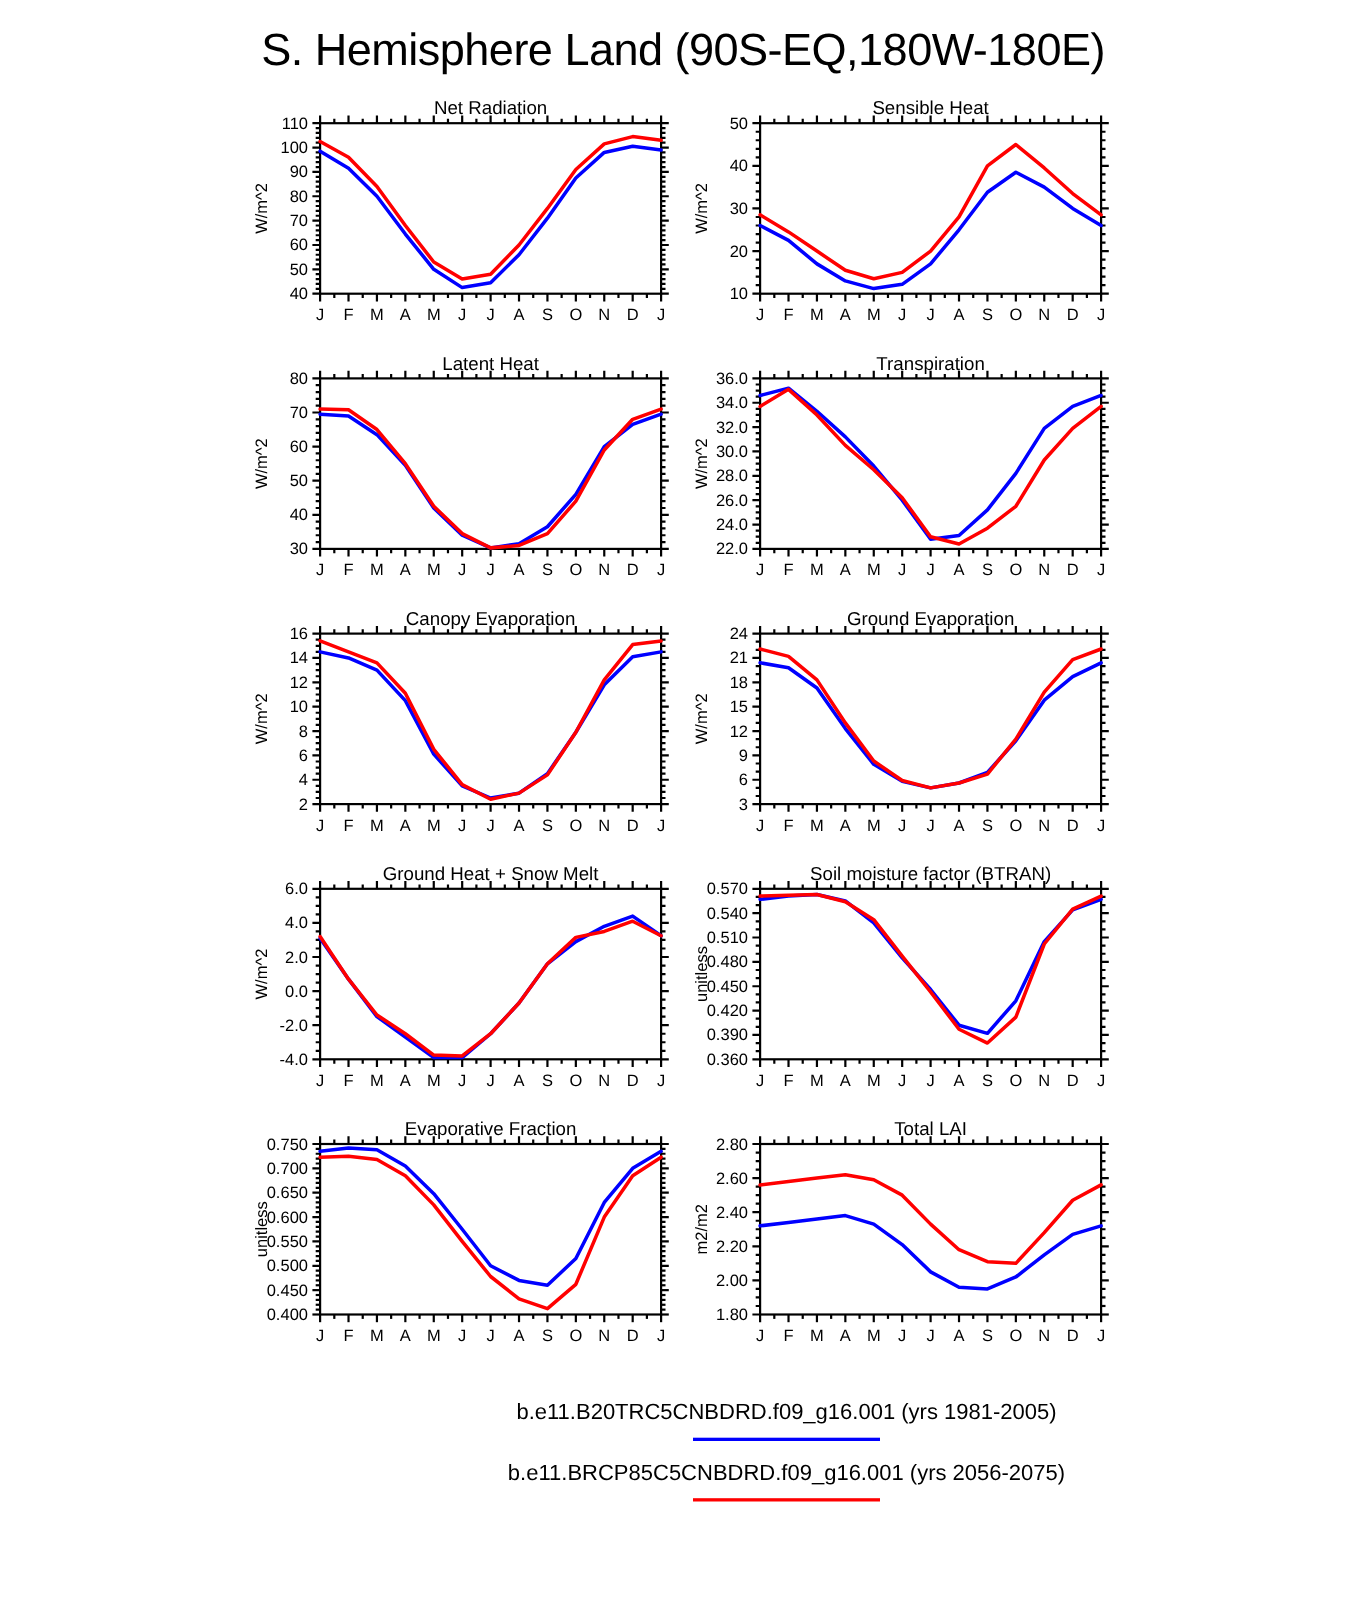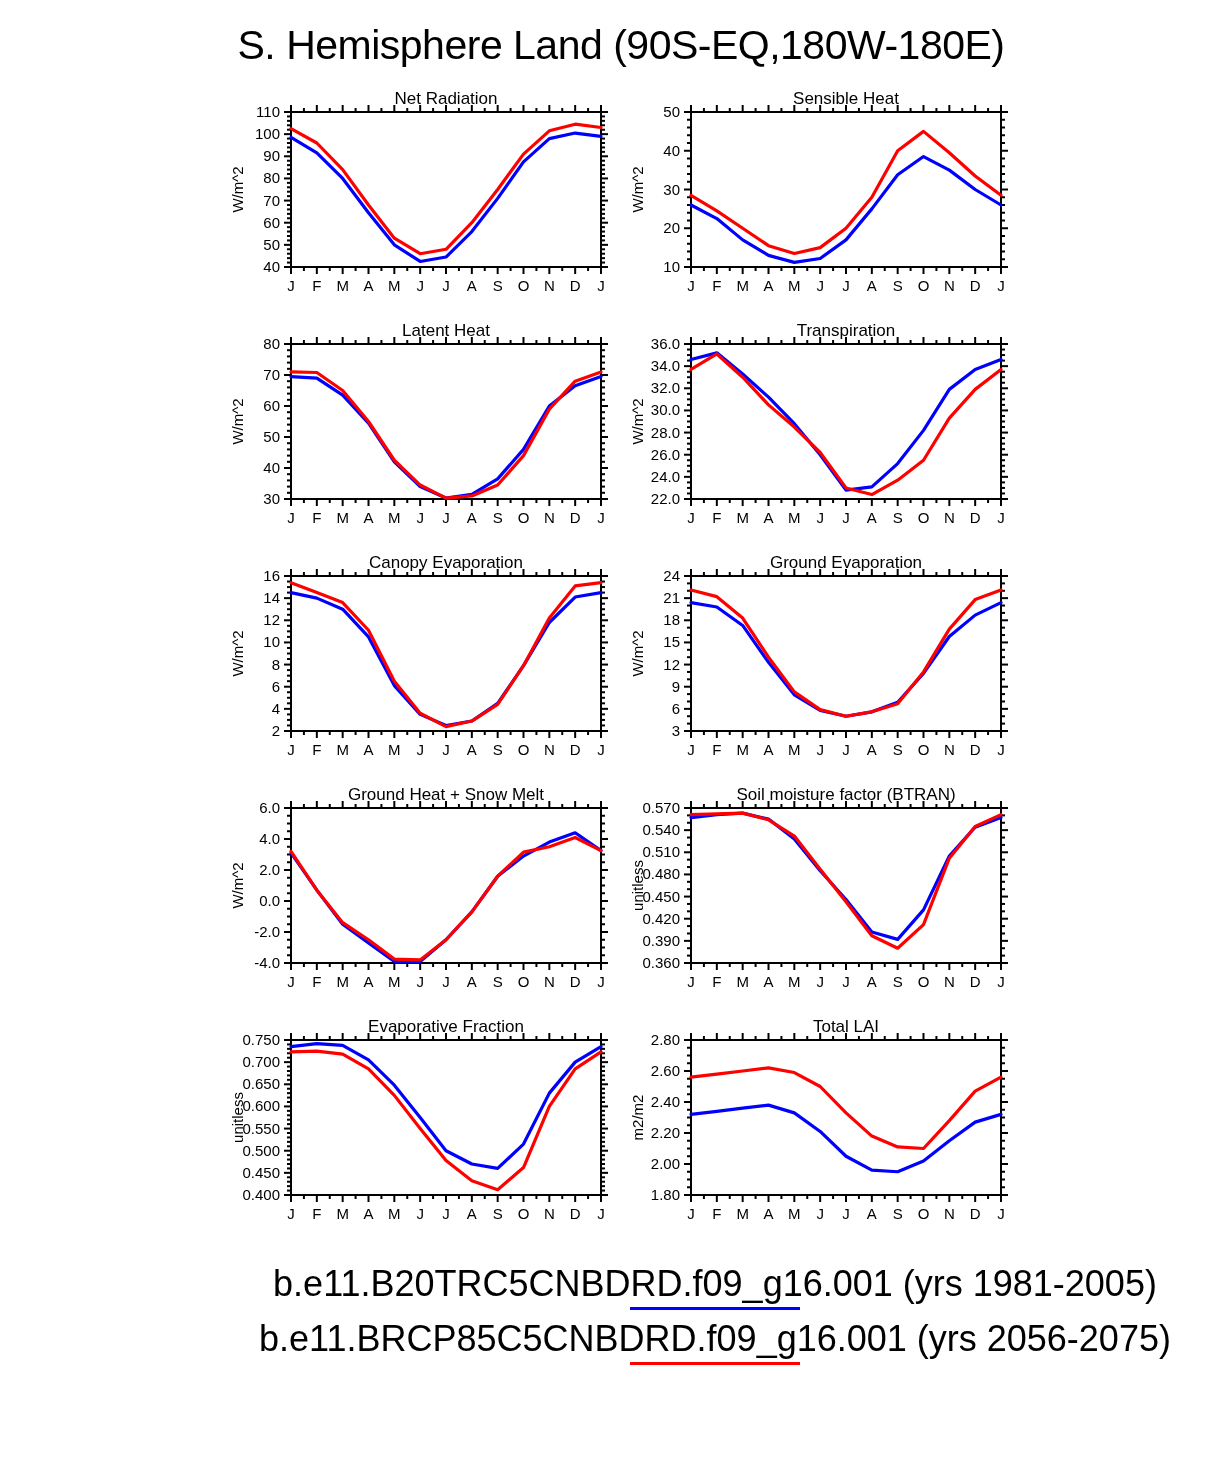--- a/index.html
+++ b/index.html
@@ -6,21 +6,21 @@
   .page{position:relative;width:1224px;height:1472px;background:#ffffff;
         font-family:"Liberation Sans",sans-serif;color:#000;overflow:hidden;}
   .main-title{position:absolute;top:22px;left:0;width:1242px;margin:0;
         text-align:center;font-size:41px;font-weight:normal;letter-spacing:-0.5px;}
   .grid{position:absolute;top:87px;left:225px;display:grid;
         grid-template-columns:395px 395px;grid-auto-rows:215px;
         column-gap:5px;row-gap:17px;}
   figure.subplot{margin:0;padding:0;width:395px;height:215px;}
   svg text{font-family:"Liberation Sans",sans-serif;fill:#000;}
   .legend{position:absolute;top:1268px;left:206px;width:1018px;text-align:center;}
-  .legend-label{font-size:36px;line-height:32px;}
+  .legend-label{font-size:20px;line-height:32px;}
   .legend-line{width:170px;height:3px;margin:7px auto 13px auto;}
 </style>
 </head>
 <body>
 
 <div class="page">
   <h1 class="main-title">S. Hemisphere Land (90S-EQ,180W-180E)</h1>
 
   <div class="grid">
       <figure class="subplot"><svg width="395" height="215" viewBox="0 0 395 215">

